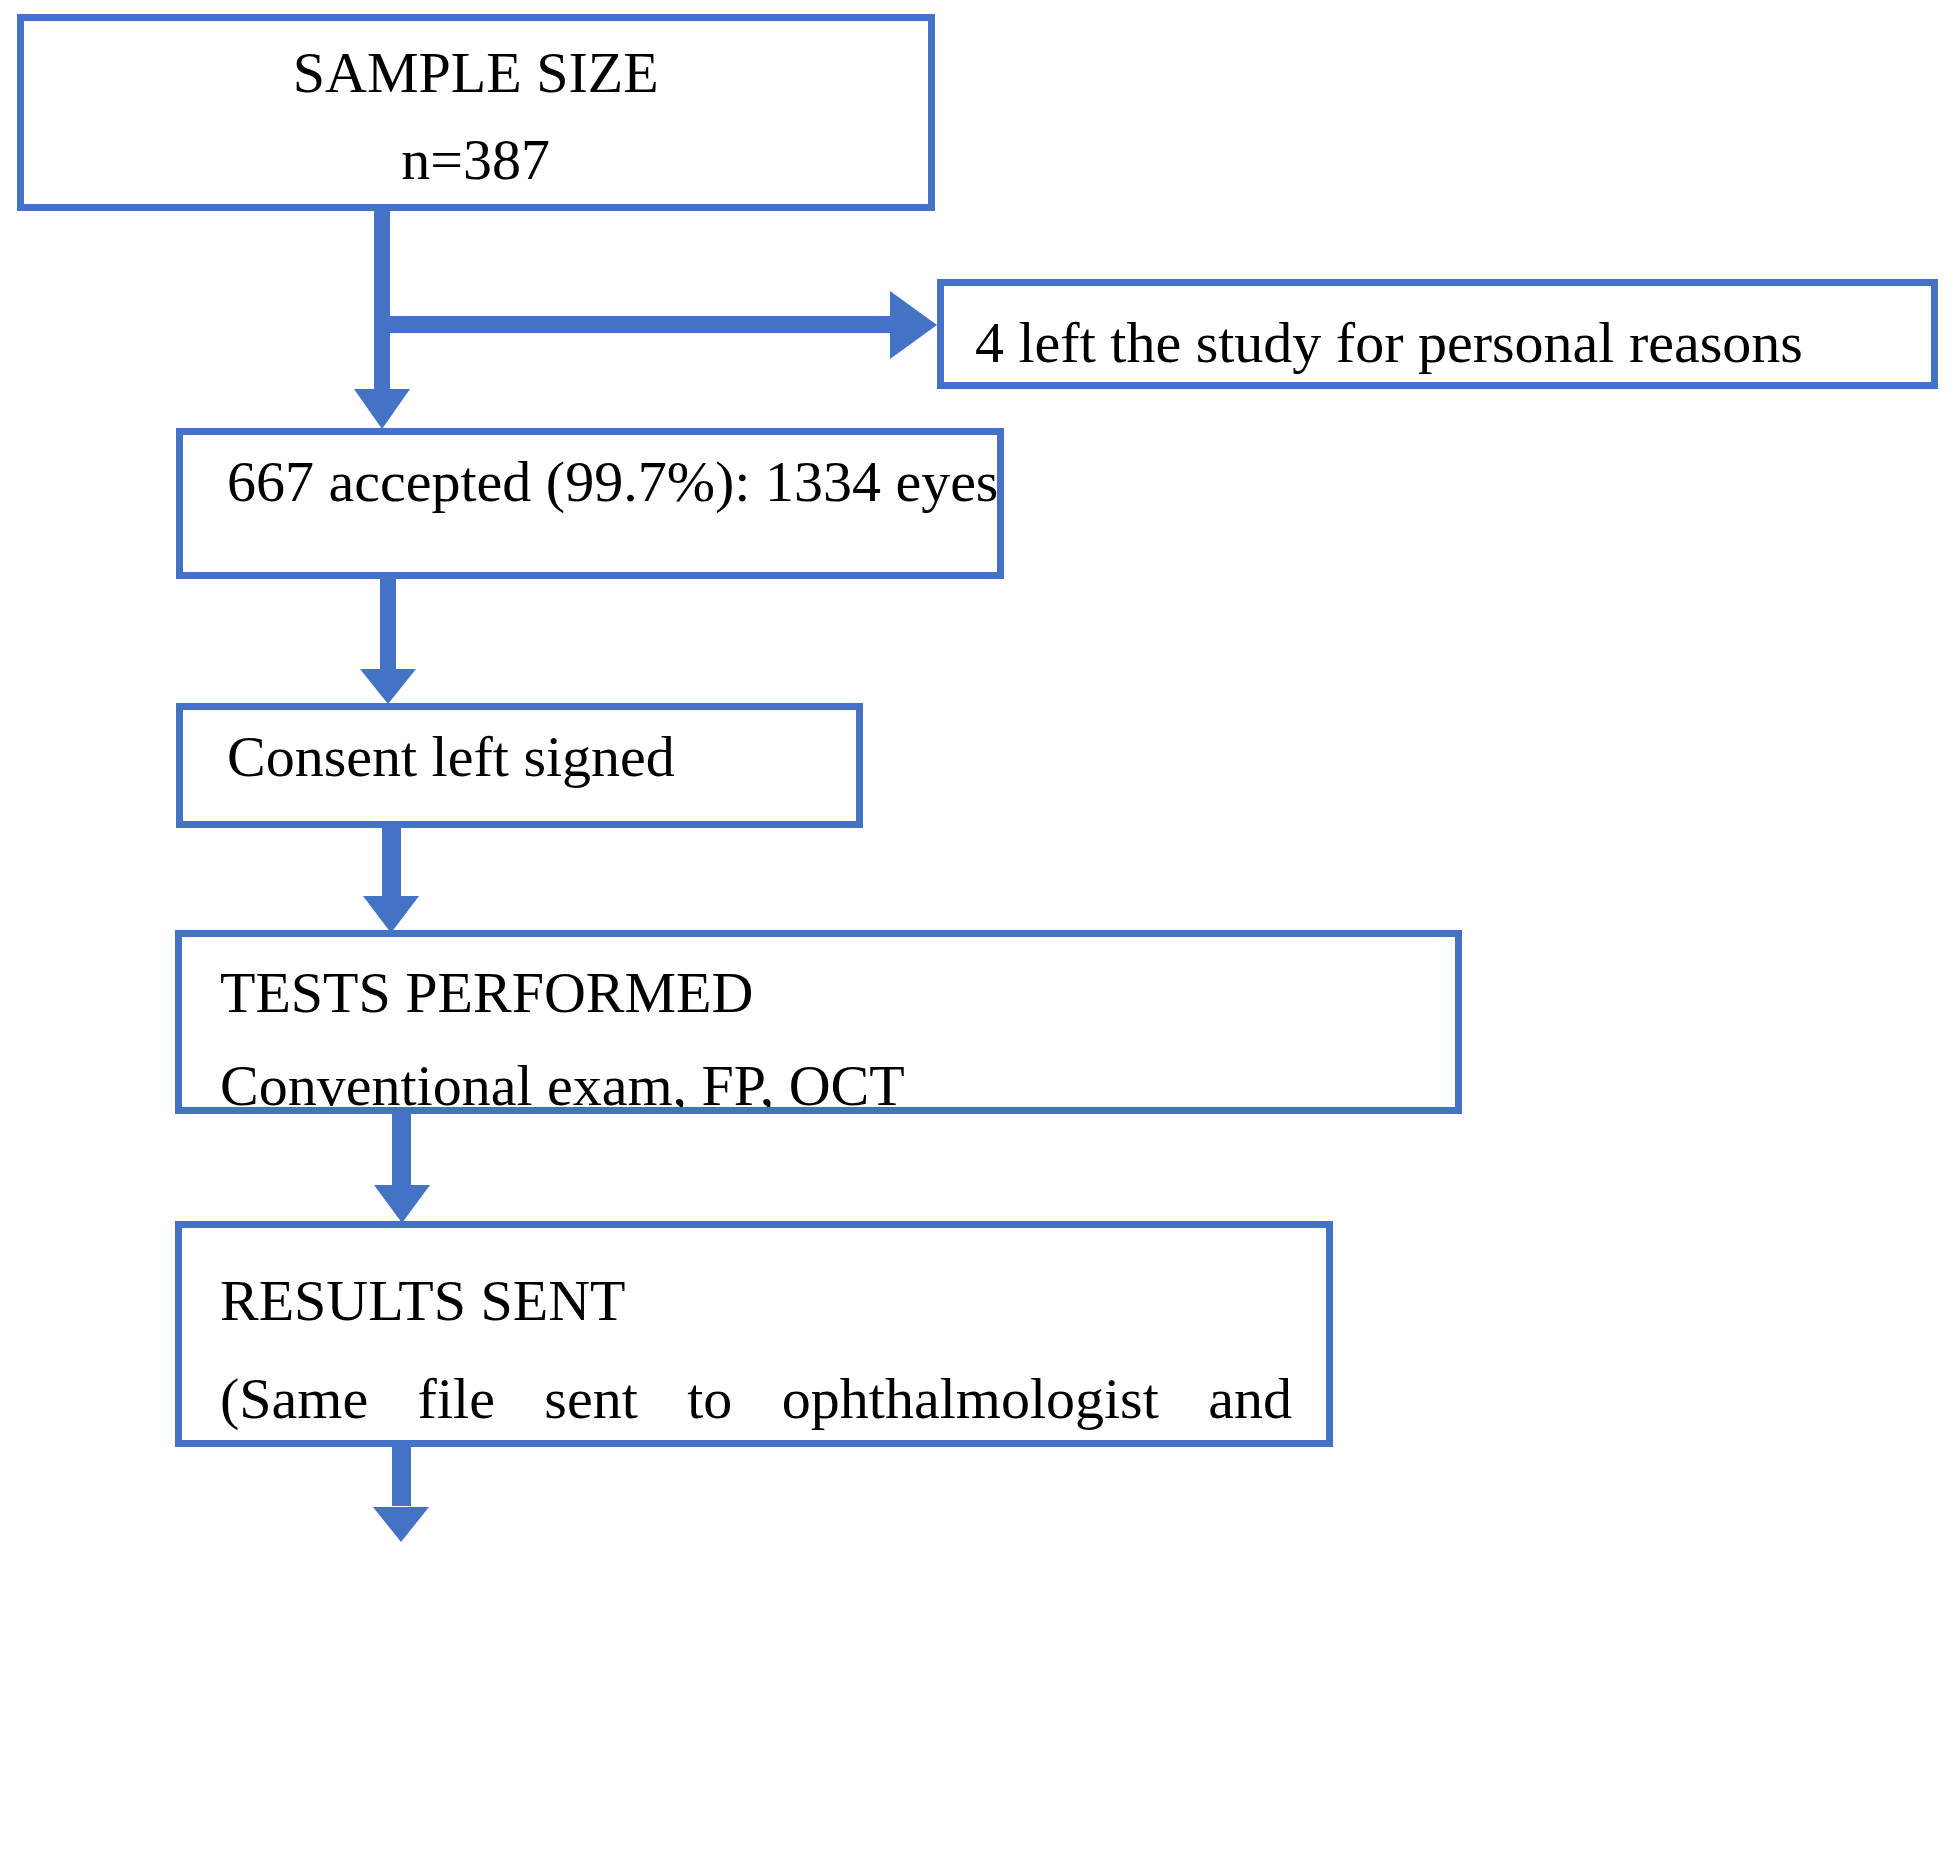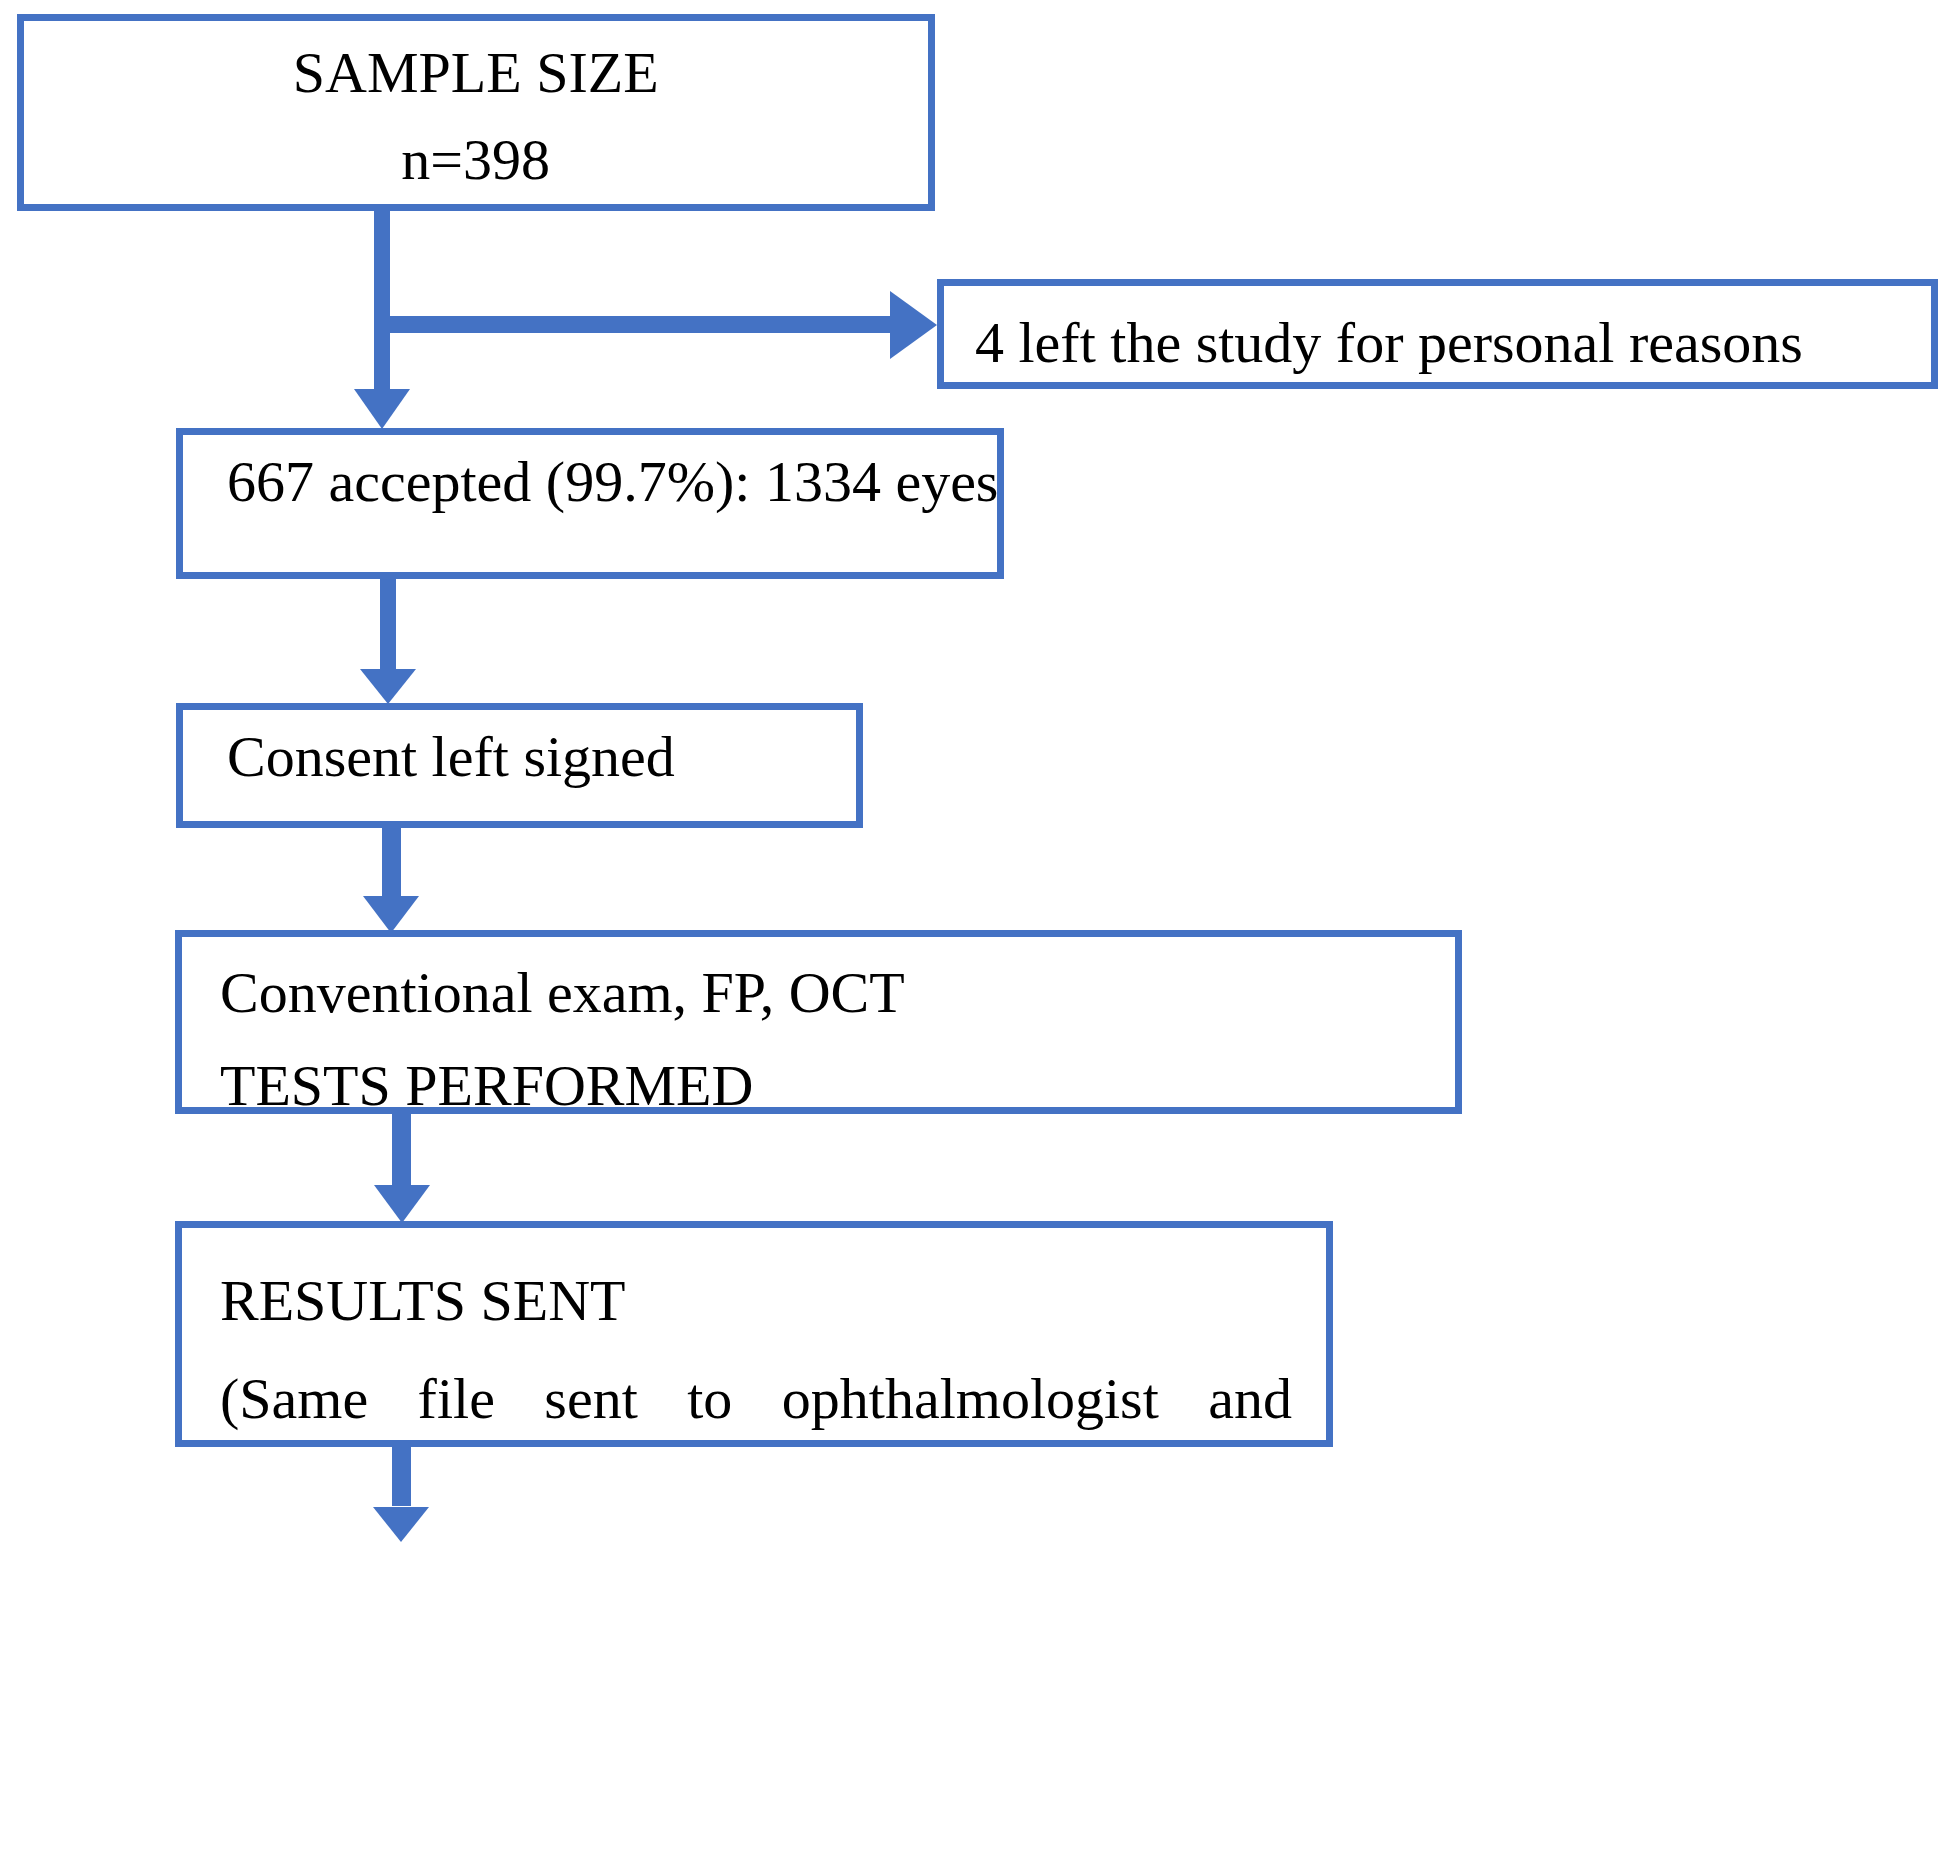--- a/index.html
+++ b/index.html
@@ -52,21 +52,21 @@
   #stem-f  { left:392px; top:1445px; width:18.5px;  height:61px; }
   #head-f  { left:373px; top:1507px; border-top-width:35px; }
 </style>
 </head>
 <body>
 
 <div class="stage">
 
   <div class="box" id="box-sample">
     <div class="nowrap">SAMPLE SIZE</div>
-    <div class="nowrap">n=398</div>
+    <div class="nowrap">n=387</div>
   </div>
 
   <div class="stem" id="stem-a"></div>
   <div class="head-down" id="head-a"></div>
   <div class="stem" id="stem-b"></div>
   <div class="head-right" id="head-b"></div>
 
   <div class="box" id="box-left">
     <div class="nowrap">4 left the study for personal reasons</div>
   </div>
@@ -79,22 +79,22 @@
   <div class="head-down" id="head-c"></div>
 
   <div class="box center-v" id="box-consent">
     <div class="nowrap">Consent left signed</div>
   </div>
 
   <div class="stem" id="stem-d"></div>
   <div class="head-down" id="head-d"></div>
 
   <div class="box" id="box-tests">
+    <div class="nowrap">TESTS PERFORMED</div>
     <div class="nowrap">Conventional exam, FP, OCT</div>
-    <div class="nowrap">TESTS PERFORMED</div>
   </div>
 
   <div class="stem" id="stem-e"></div>
   <div class="head-down" id="head-e"></div>
 
   <div class="box" id="box-sent">
     <div class="nowrap">RESULTS SENT</div>
     <div class="justify-line">(Same file sent to ophthalmologist and</div>
   </div>
 

